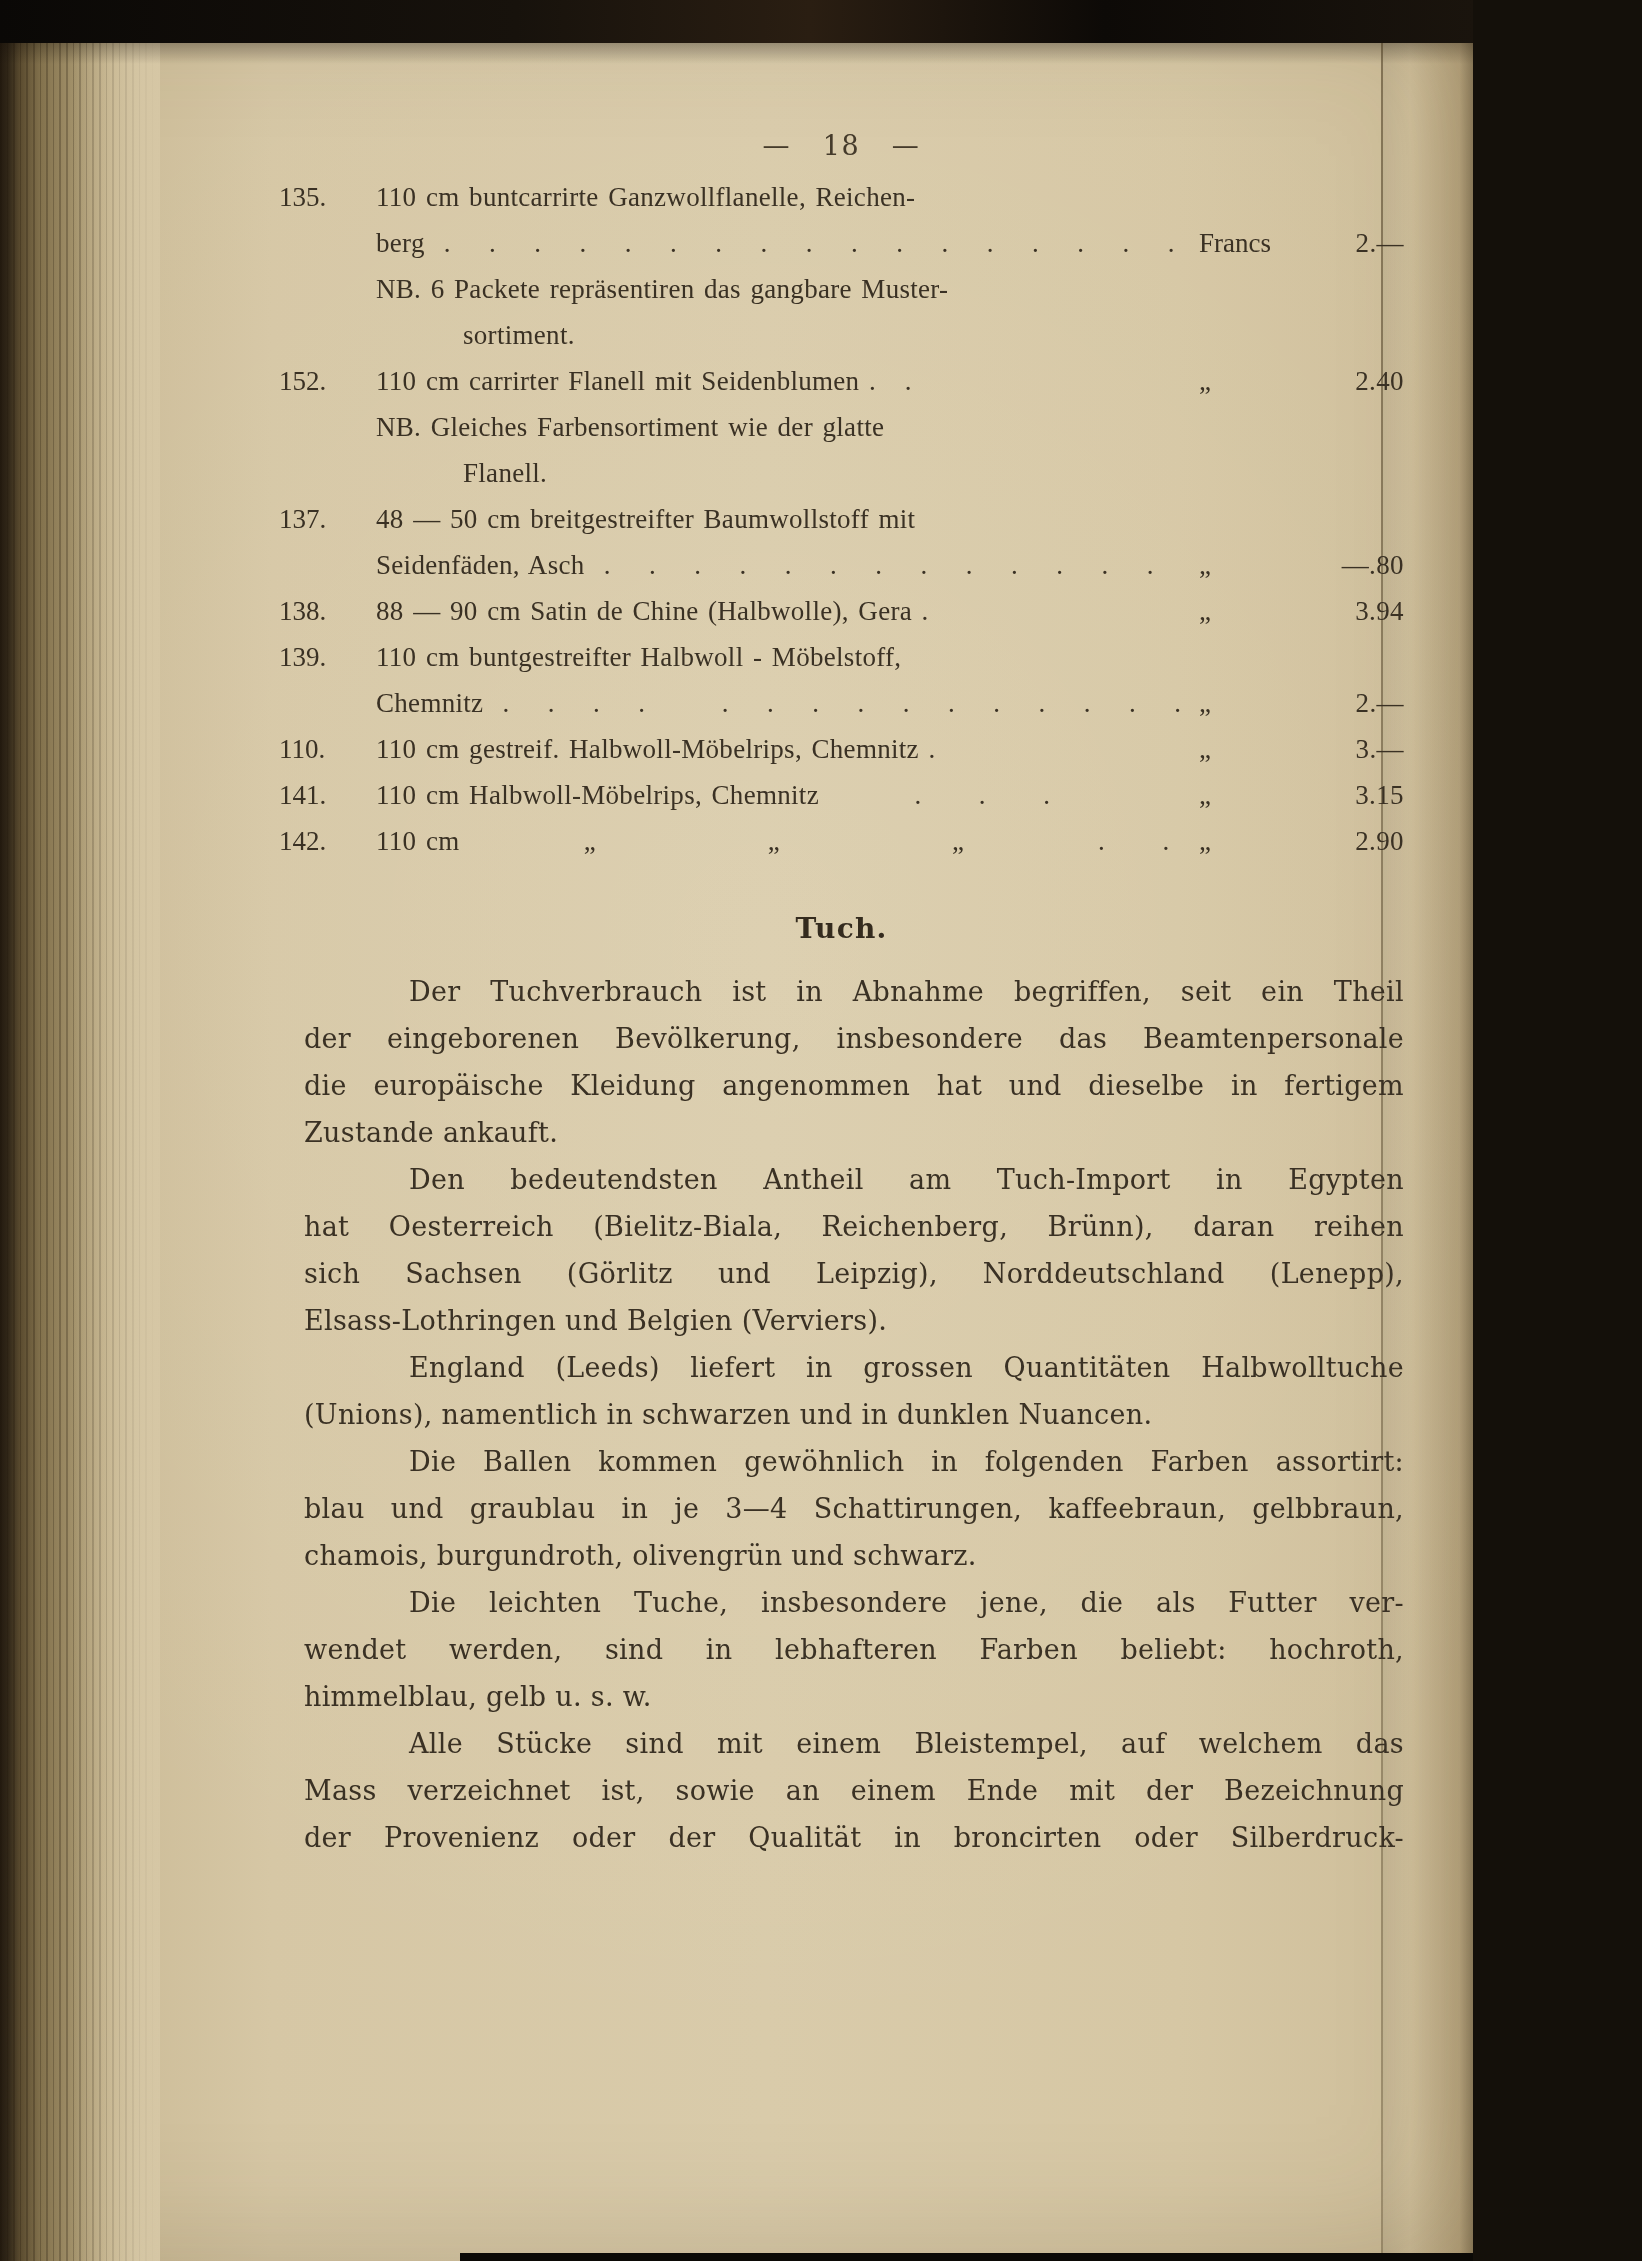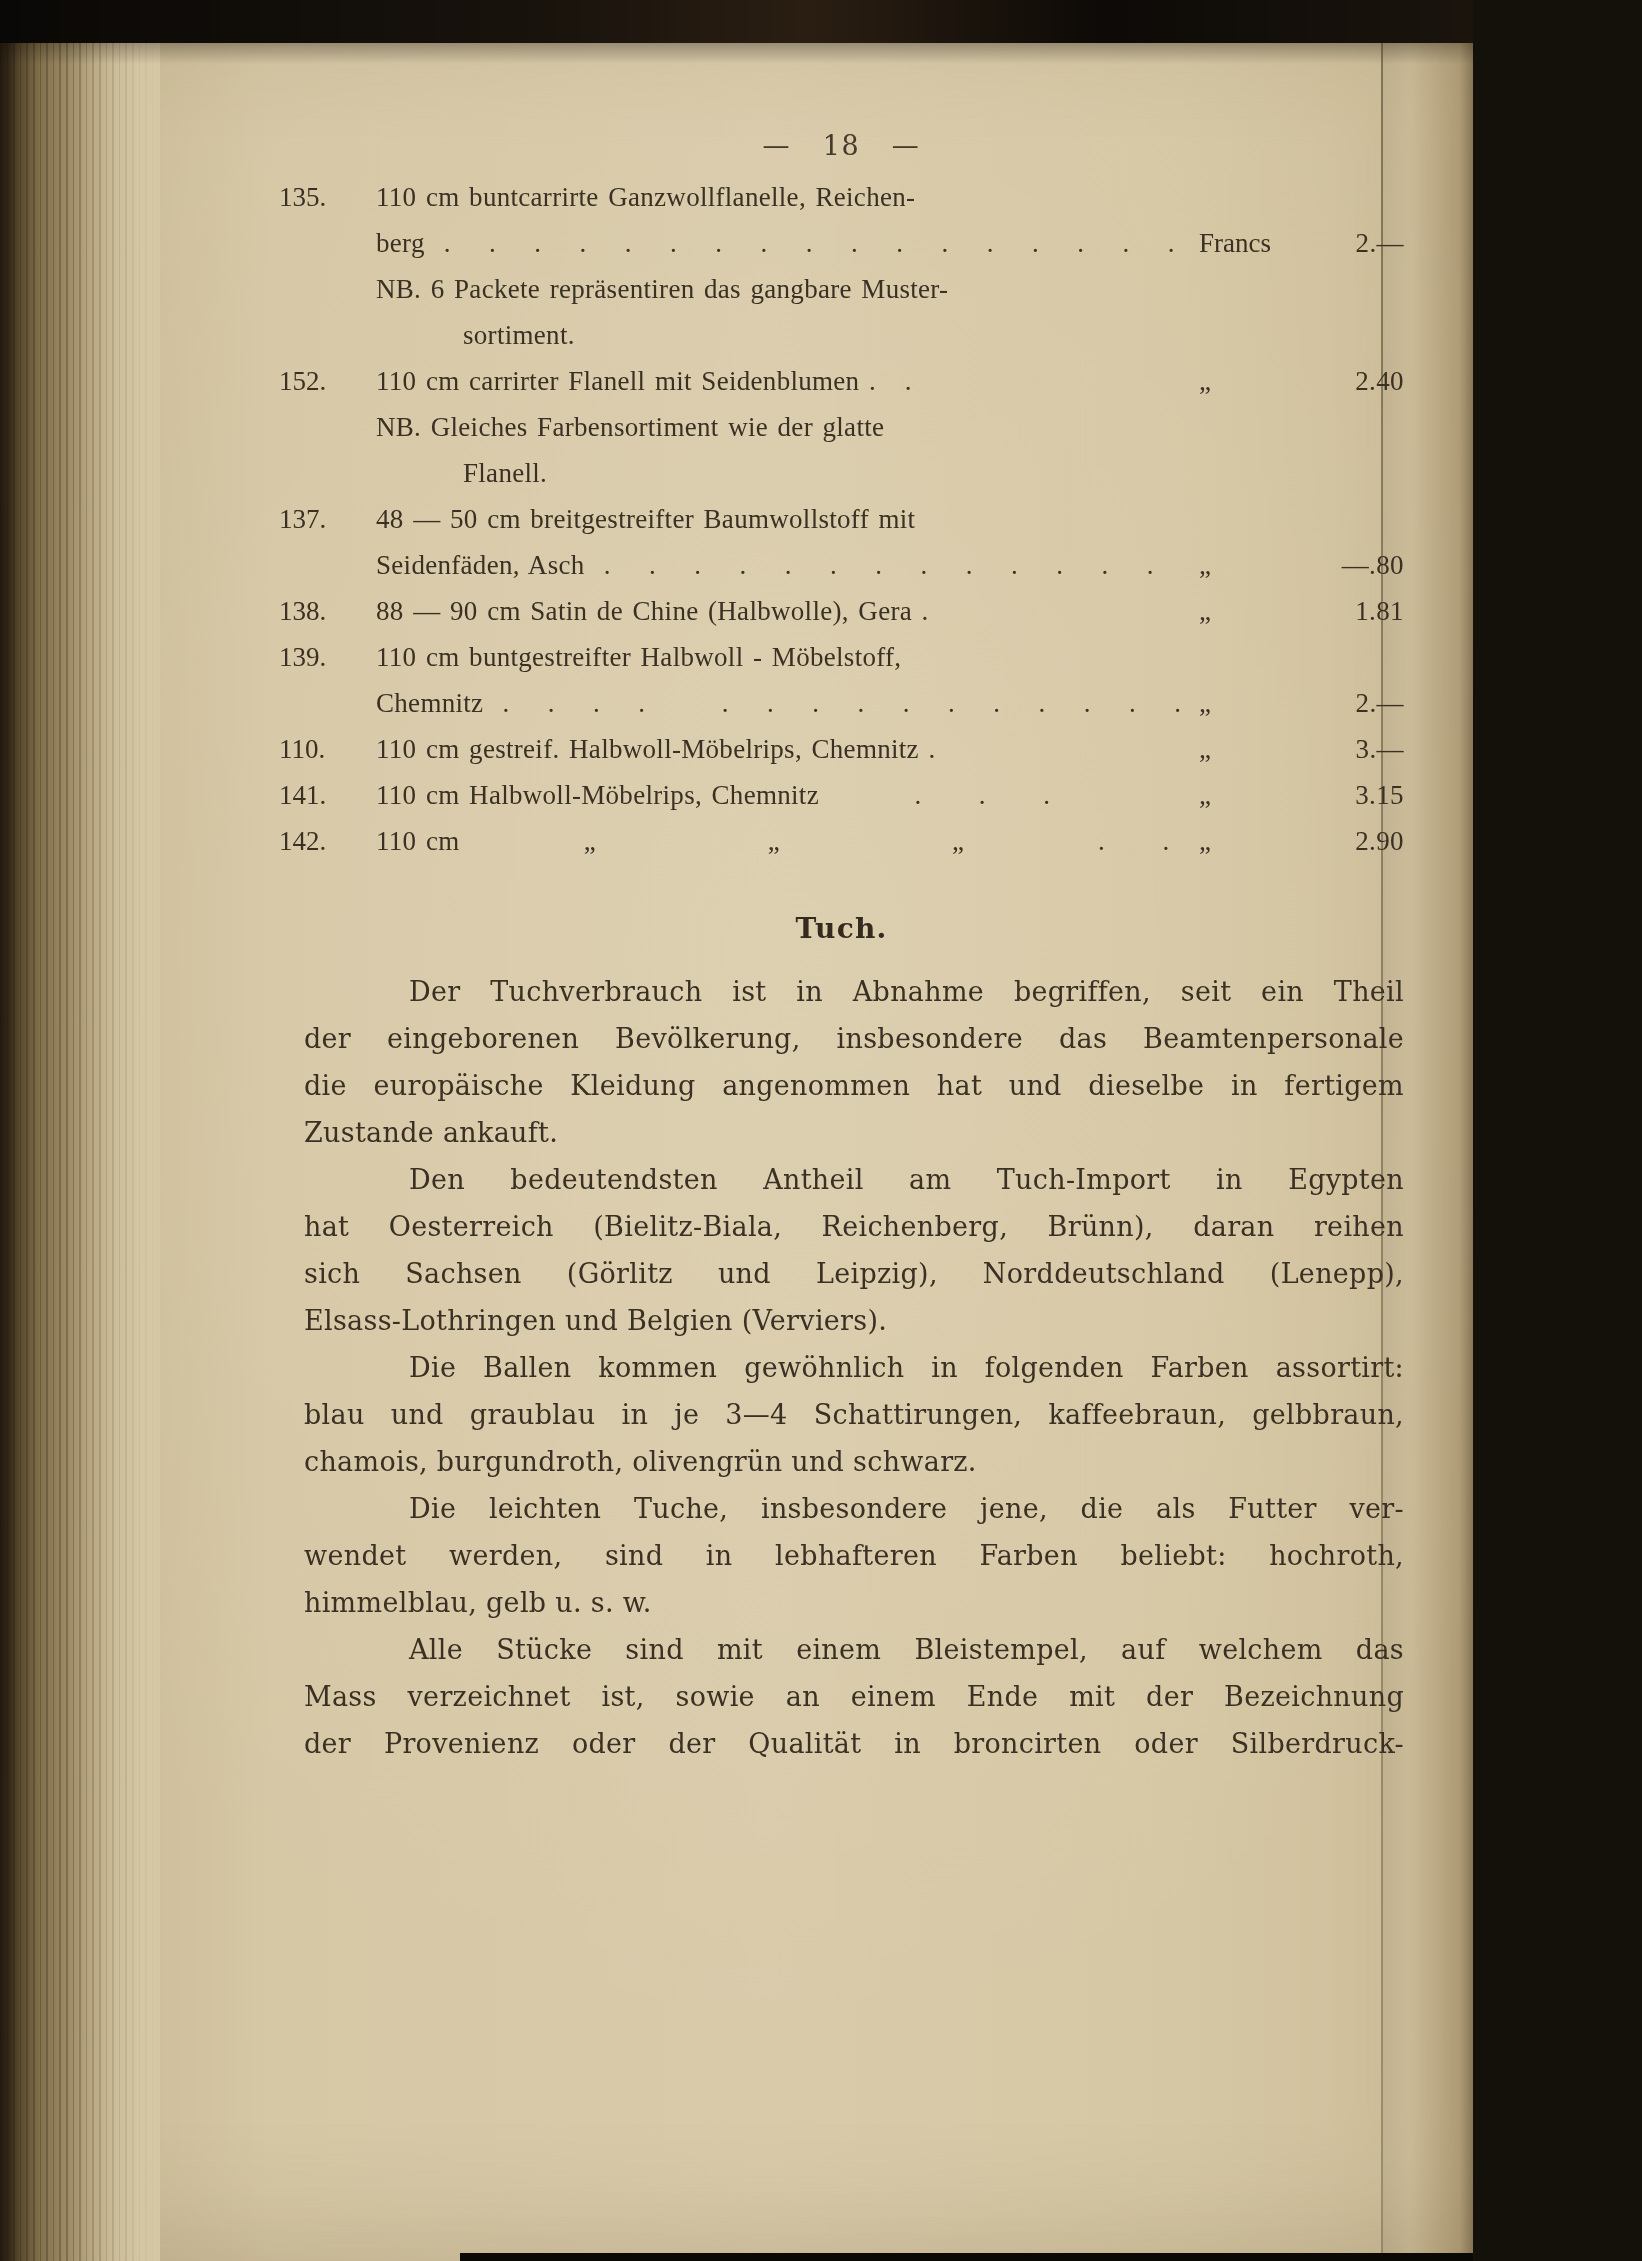--- a/index.html
+++ b/index.html
@@ -155,21 +155,21 @@
       <div class="row">
         <span class="num"></span>
         <span class="txt">Seidenfäden, Asch  .    .    .    .    .    .    .    .    .    .    .    .    .</span>
         <span class="cur">„</span>
         <span class="price">—.80</span>
       </div>
       <div class="row">
         <span class="num">138.</span>
         <span class="txt">88 — 90 cm Satin de Chine (Halbwolle), Gera .</span>
         <span class="cur">„</span>
-        <span class="price">1.81</span>
+        <span class="price">3.94</span>
       </div>
       <div class="row">
         <span class="num">139.</span>
         <span class="txt">110 cm buntgestreifter Halbwoll - Möbelstoff,</span>
         <span class="cur"></span>
         <span class="price"></span>
       </div>
       <div class="row">
         <span class="num"></span>
         <span class="txt">Chemnitz  .    .    .    .        .    .    .    .    .    .    .    .    .    .    .    .</span>
@@ -205,20 +205,24 @@
         <div class="pline">die europäische Kleidung angenommen hat und dieselbe in fertigem</div>
         <div class="pline last">Zustande ankauft.</div>
       </div>
       <div class="para">
         <div class="pline first">Den bedeutendsten Antheil am Tuch-Import in Egypten</div>
         <div class="pline">hat Oesterreich (Bielitz-Biala, Reichenberg, Brünn), daran reihen</div>
         <div class="pline">sich Sachsen (Görlitz und Leipzig), Norddeutschland (Lenepp),</div>
         <div class="pline last">Elsass-Lothringen und Belgien (Verviers).</div>
       </div>
       <div class="para">
+        <div class="pline first">England (Leeds) liefert in grossen Quantitäten Halbwolltuche</div>
+        <div class="pline last">(Unions), namentlich in schwarzen und in dunklen Nuancen.</div>
+      </div>
+      <div class="para">
         <div class="pline first">Die Ballen kommen gewöhnlich in folgenden Farben assortirt:</div>
         <div class="pline">blau und graublau in je 3—4 Schattirungen, kaffeebraun, gelbbraun,</div>
         <div class="pline last">chamois, burgundroth, olivengrün und schwarz.</div>
       </div>
       <div class="para">
         <div class="pline first">Die leichten Tuche, insbesondere jene, die als Futter ver-</div>
         <div class="pline">wendet werden, sind in lebhafteren Farben beliebt: hochroth,</div>
         <div class="pline last">himmelblau, gelb u. s. w.</div>
       </div>
       <div class="para">

